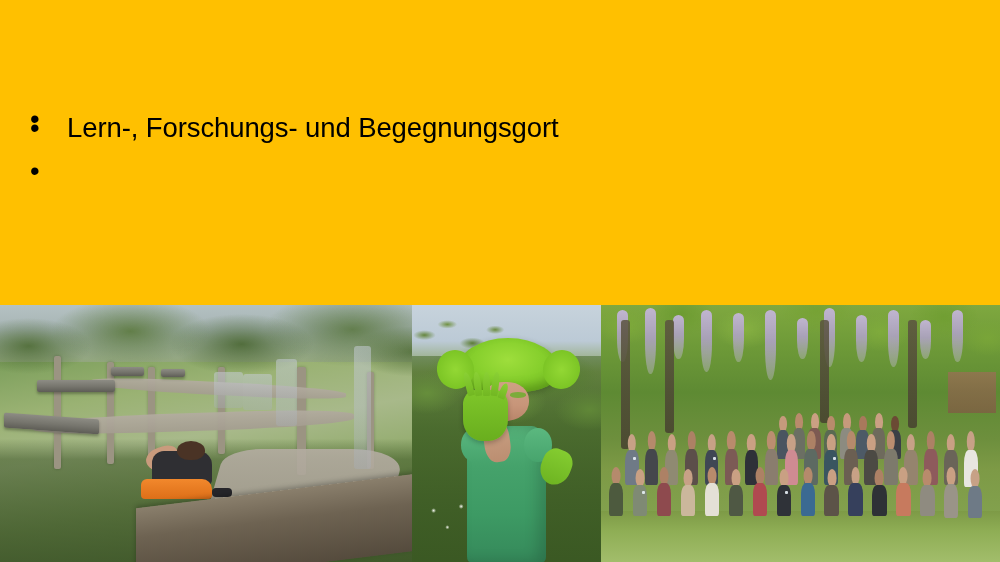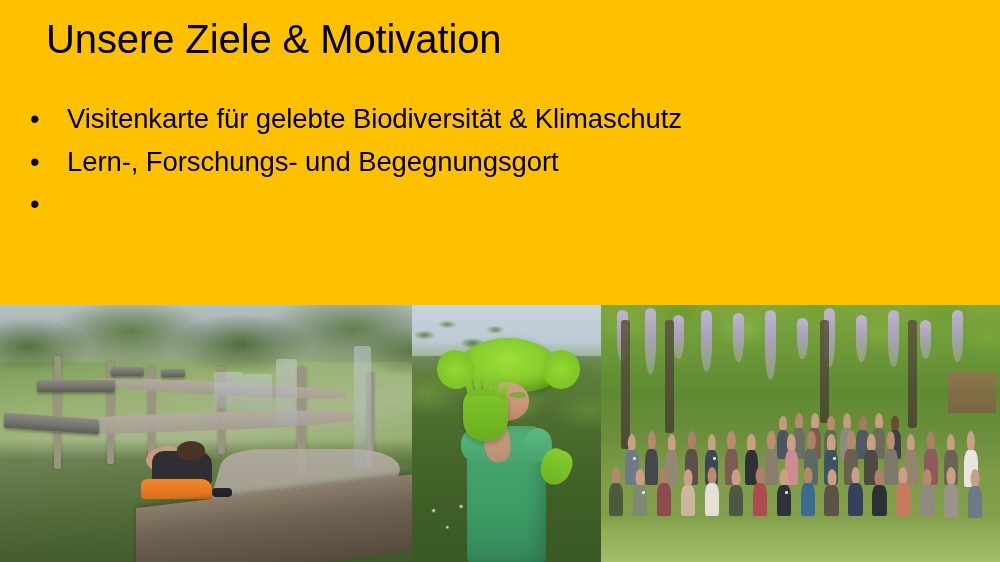--- a/index.html
+++ b/index.html
@@ -293,26 +293,24 @@
   .gp-badge {
     position: absolute; left: 62%; top: 46%; width: 3px; height: 3px;
     background: #e8f0f6; border-radius: 1px; opacity: .9;
   }
 </style>
 </head>
 <body>
 
 <div id="slide" style="background: rgb(255, 192, 0);">
 
-  <div id="slide-title">Unsere Ziele &amp; Motivation</div>
 
   <ul id="bullet-list">
     <li class="bullet-item">
       <span class="bullet-marker">•</span>
-      <span>Visitenkarte für gelebte Biodiversität &amp; Klimaschutz</span>
     </li>
     <li class="bullet-item">
       <span class="bullet-marker">•</span>
       <span>Lern-, Forschungs- und Begegnungsgort</span>
     </li>
     <li class="bullet-item">
       <span class="bullet-marker">•</span>
     </li>
   </ul>
 

